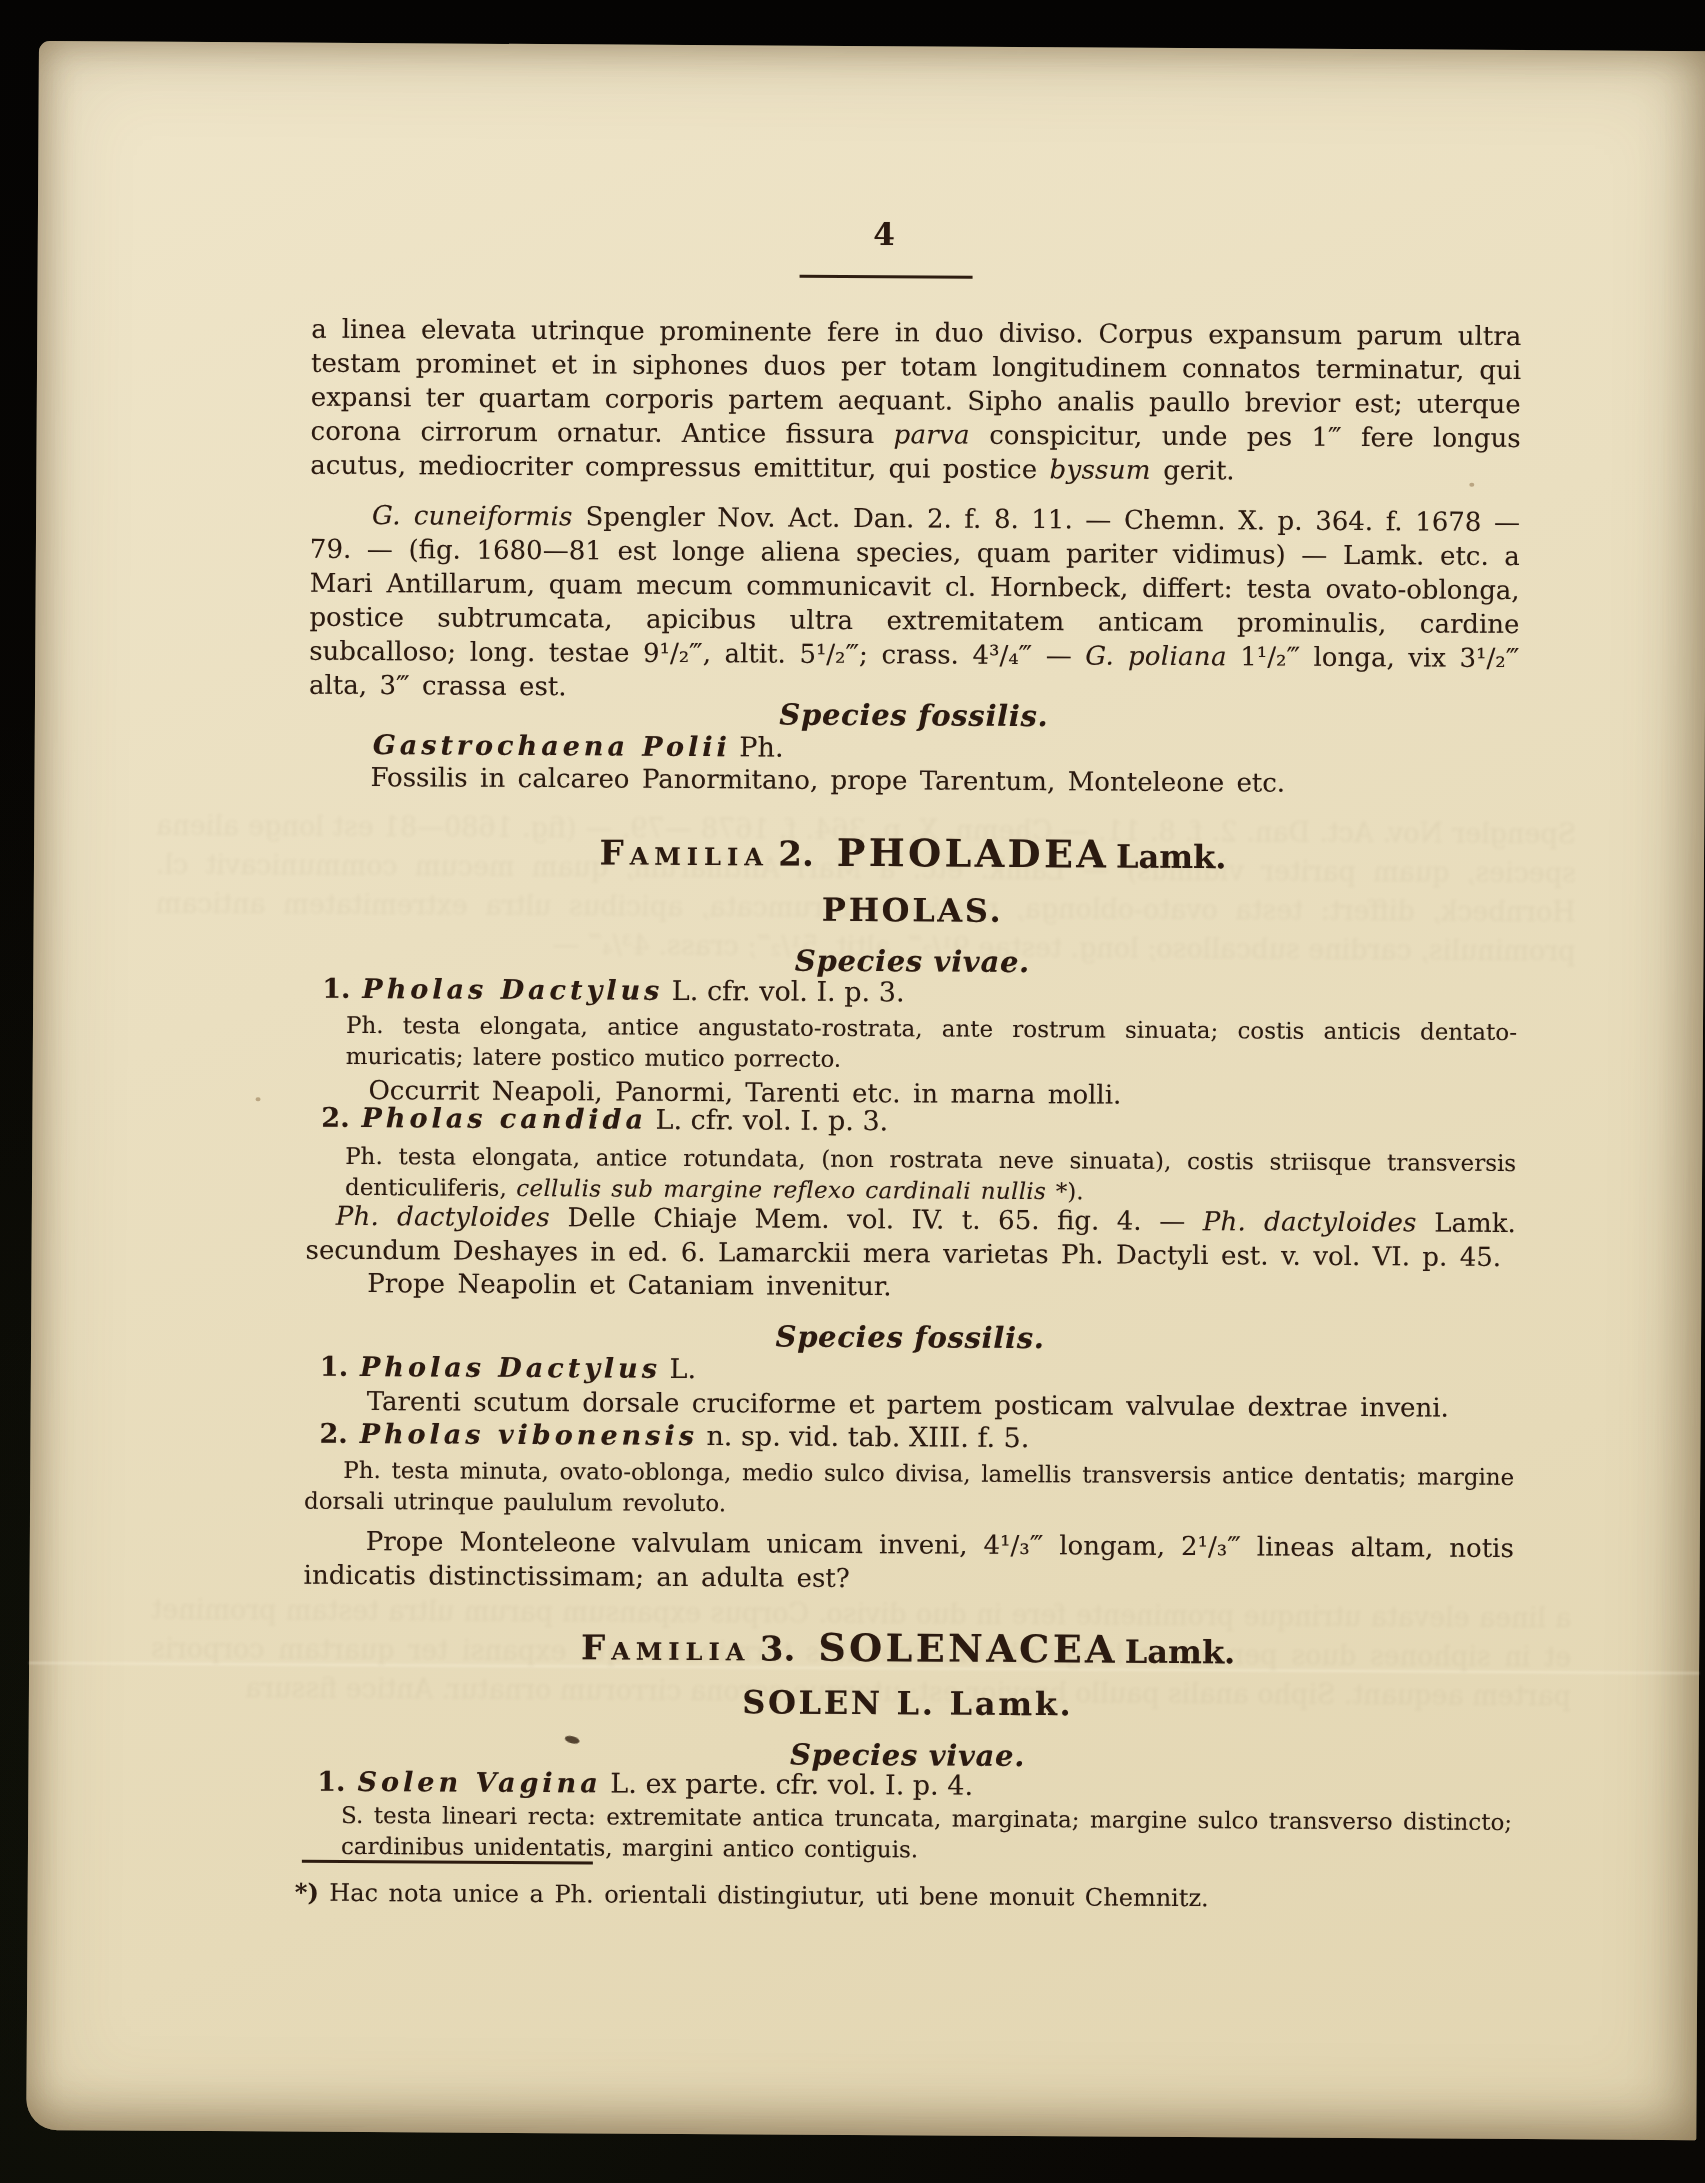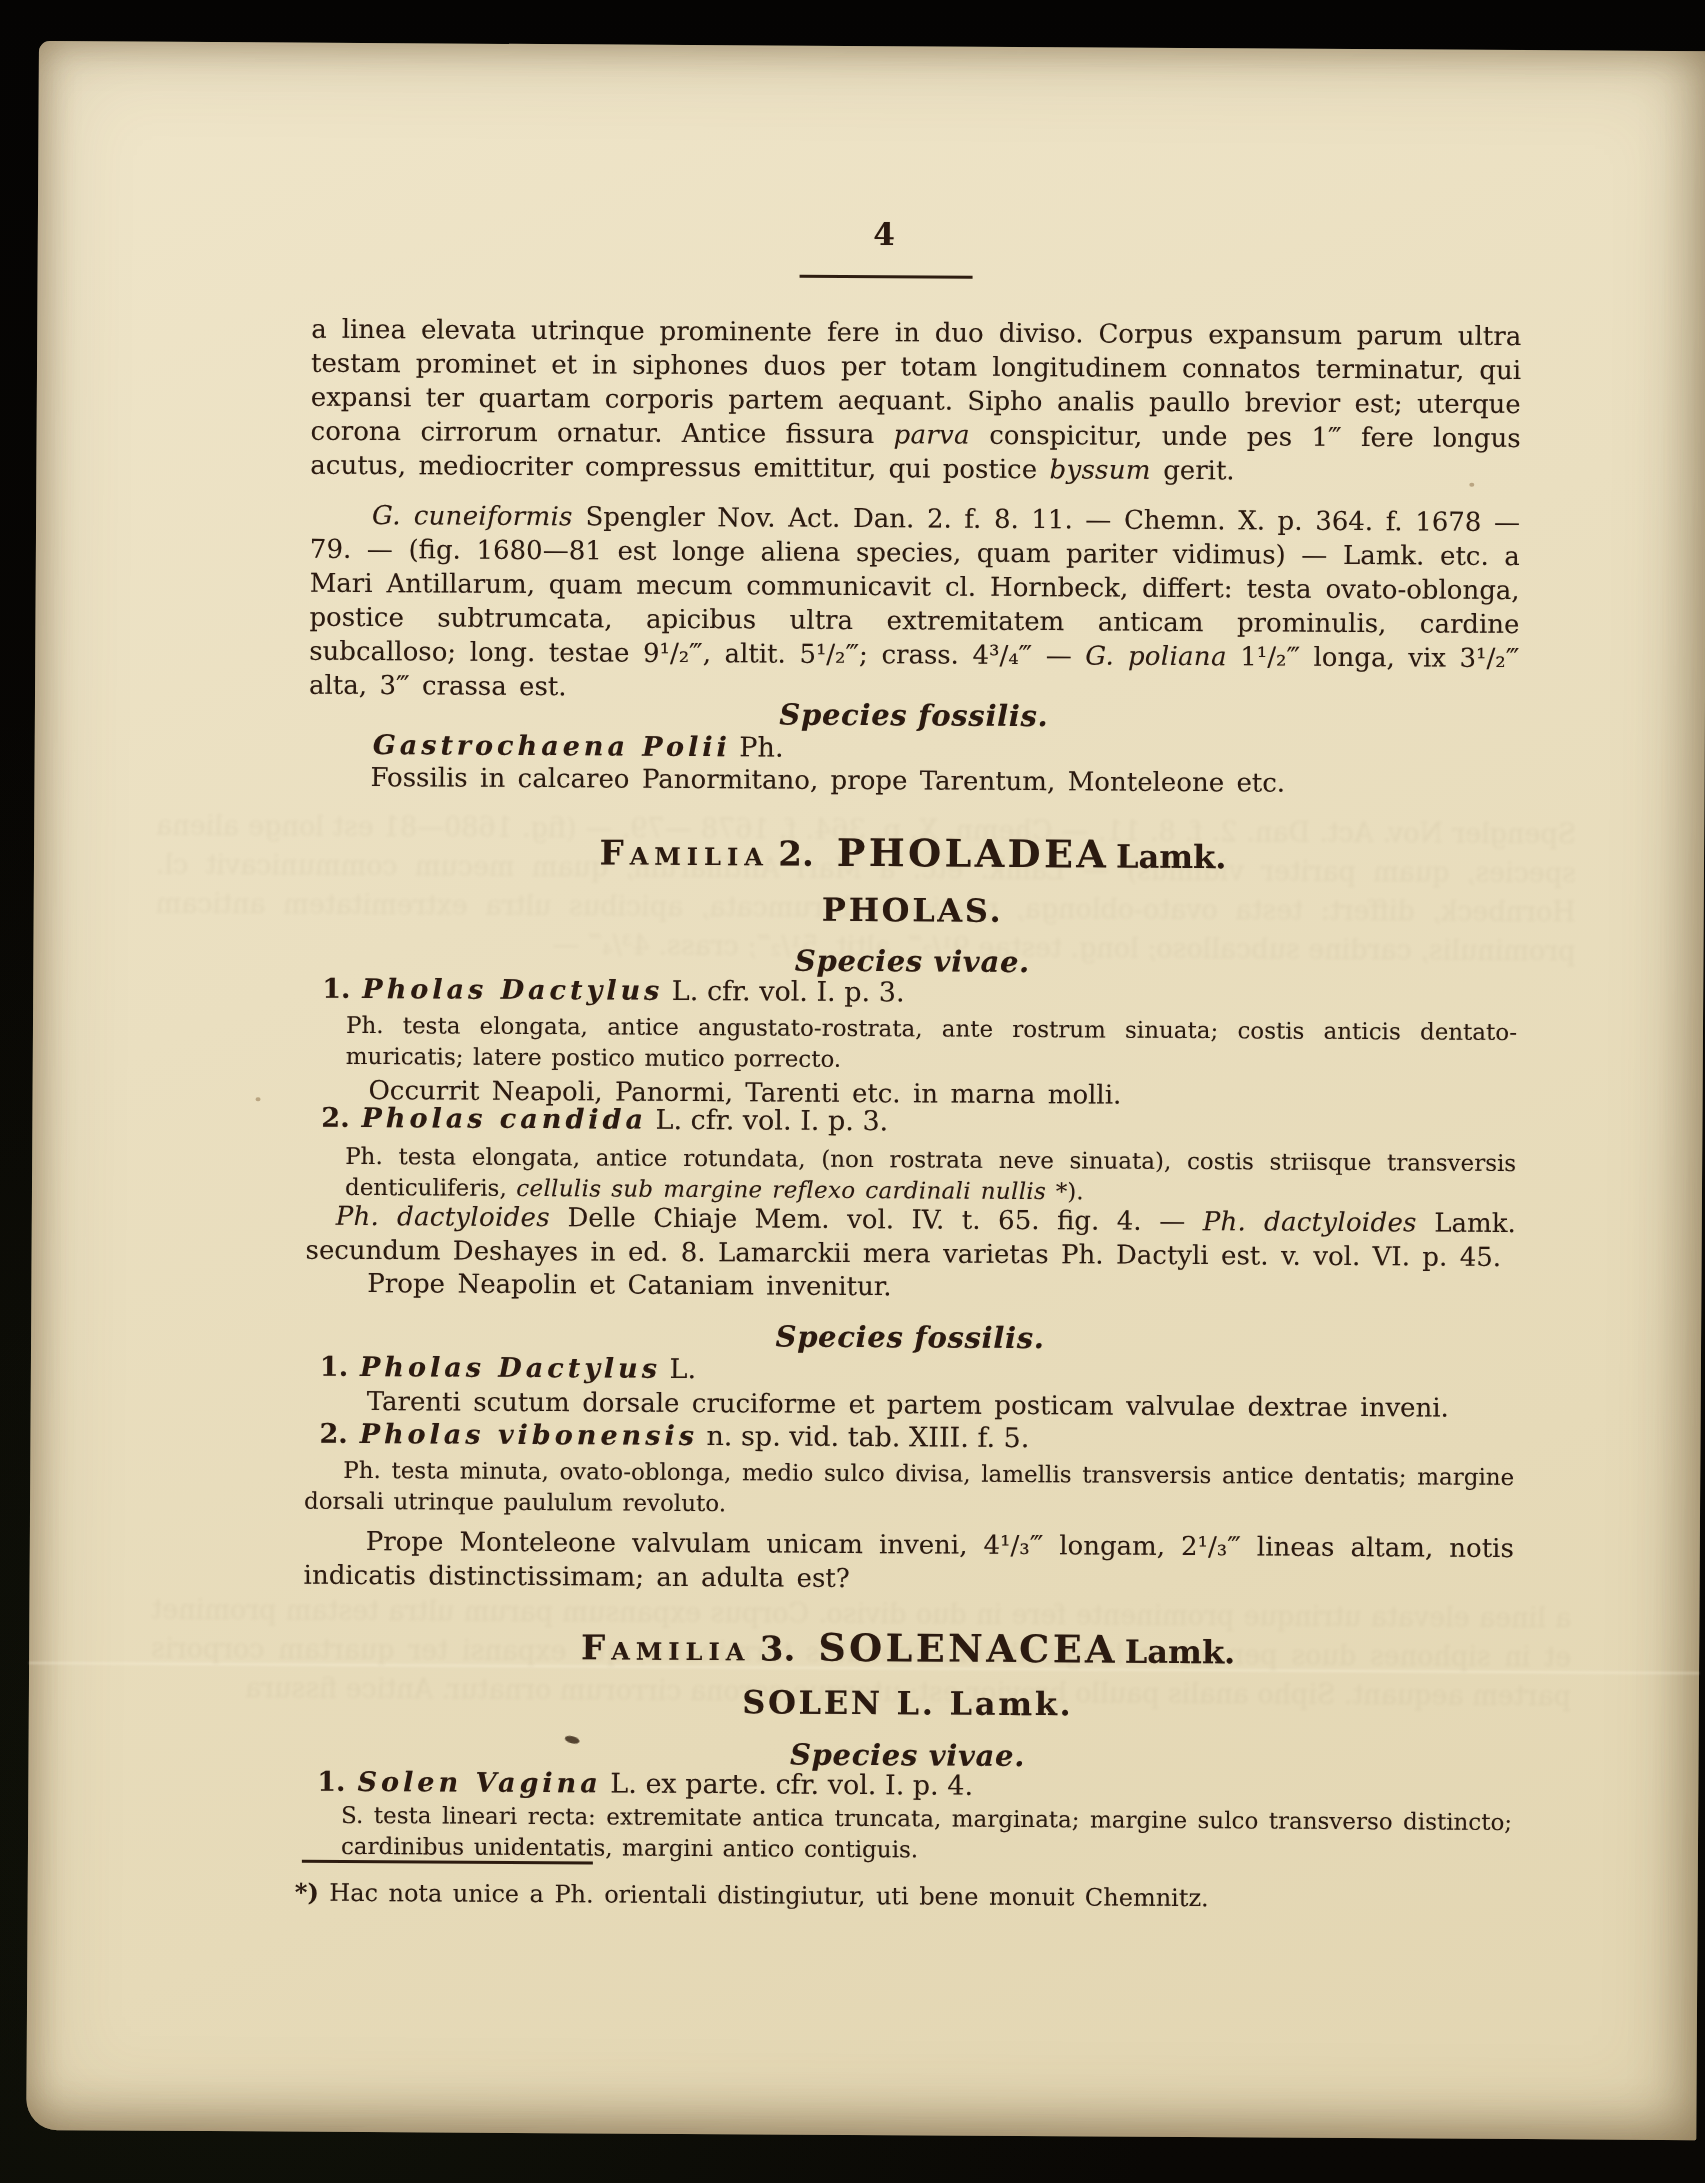--- a/index.html
+++ b/index.html
@@ -118,21 +118,21 @@
     <h3 class="genus" style="top:845px;">PHOLAS.</h3>
 
     <h4 class="sp-head" style="top:898px;">Species vivae.</h4>
 
     <p class="entry" style="top:930px;"><span class="num">1.</span><span class="sp-name">Pholas Dactylus</span><span> L. cfr. vol. I. p. 3.</span></p>
     <p class="desc desc-block" style="top:967px;">Ph. testa elongata, antice angustato-rostrata, ante rostrum sinuata; costis anticis dentato-muricatis; latere postico mutico porrecto.</p>
     <p class="body-text occ" style="top:1030px;">Occurrit Neapoli, Panormi, Tarenti etc. in marna molli.</p>
 
     <p class="entry" style="top:1059px;"><span class="num">2.</span><span class="sp-name">Pholas candida</span><span> L. cfr. vol. I. p. 3.</span></p>
     <p class="desc desc-block" style="top:1098px;"><span>Ph. testa elongata, antice rotundata, (non rostrata neve sinuata), costis striisque transversis denticuliferis, </span><i>cellulis sub margine reflexo cardinali nullis</i><span> *).</span></p>
-    <p class="body-text syn" style="top:1156px;"><i>Ph. dactyloides</i><span> Delle Chiaje Mem. vol. IV. t. 65. fig. 4. — </span><i>Ph. dactyloides</i><span> Lamk. secundum Deshayes in ed. 8. Lamarckii mera varietas Ph. Dactyli est. v. vol. VI. p. 45.</span></p>
+    <p class="body-text syn" style="top:1156px;"><i>Ph. dactyloides</i><span> Delle Chiaje Mem. vol. IV. t. 65. fig. 4. — </span><i>Ph. dactyloides</i><span> Lamk. secundum Deshayes in ed. 6. Lamarckii mera varietas Ph. Dactyli est. v. vol. VI. p. 45.</span></p>
     <p class="body-text occ" style="top:1223px;">Prope Neapolin et Cataniam invenitur.</p>
 
     <h4 class="sp-head" style="top:1274px;">Species fossilis.</h4>
 
     <p class="entry" style="top:1308px;"><span class="num">1.</span><span class="sp-name">Pholas Dactylus</span><span> L.</span></p>
     <p class="body-text occ" style="top:1341px;">Tarenti scutum dorsale cruciforme et partem posticam valvulae dextrae inveni.</p>
 
     <p class="entry" style="top:1375px;"><span class="num">2.</span><span class="sp-name">Pholas vibonensis</span><span> n. sp. vid. tab. XIII. f. 5.</span></p>
     <p class="desc desc-flow" style="top:1412px;">Ph. testa minuta, ovato-oblonga, medio sulco divisa, lamellis transversis antice dentatis; margine dorsali utrinque paululum revoluto.</p>
     <p class="body-text occ" style="top:1481px;">Prope Monteleone valvulam unicam inveni, 4¹/₃‴ longam, 2¹/₃‴ lineas altam, notis indicatis distinctissimam; an adulta est?</p>

